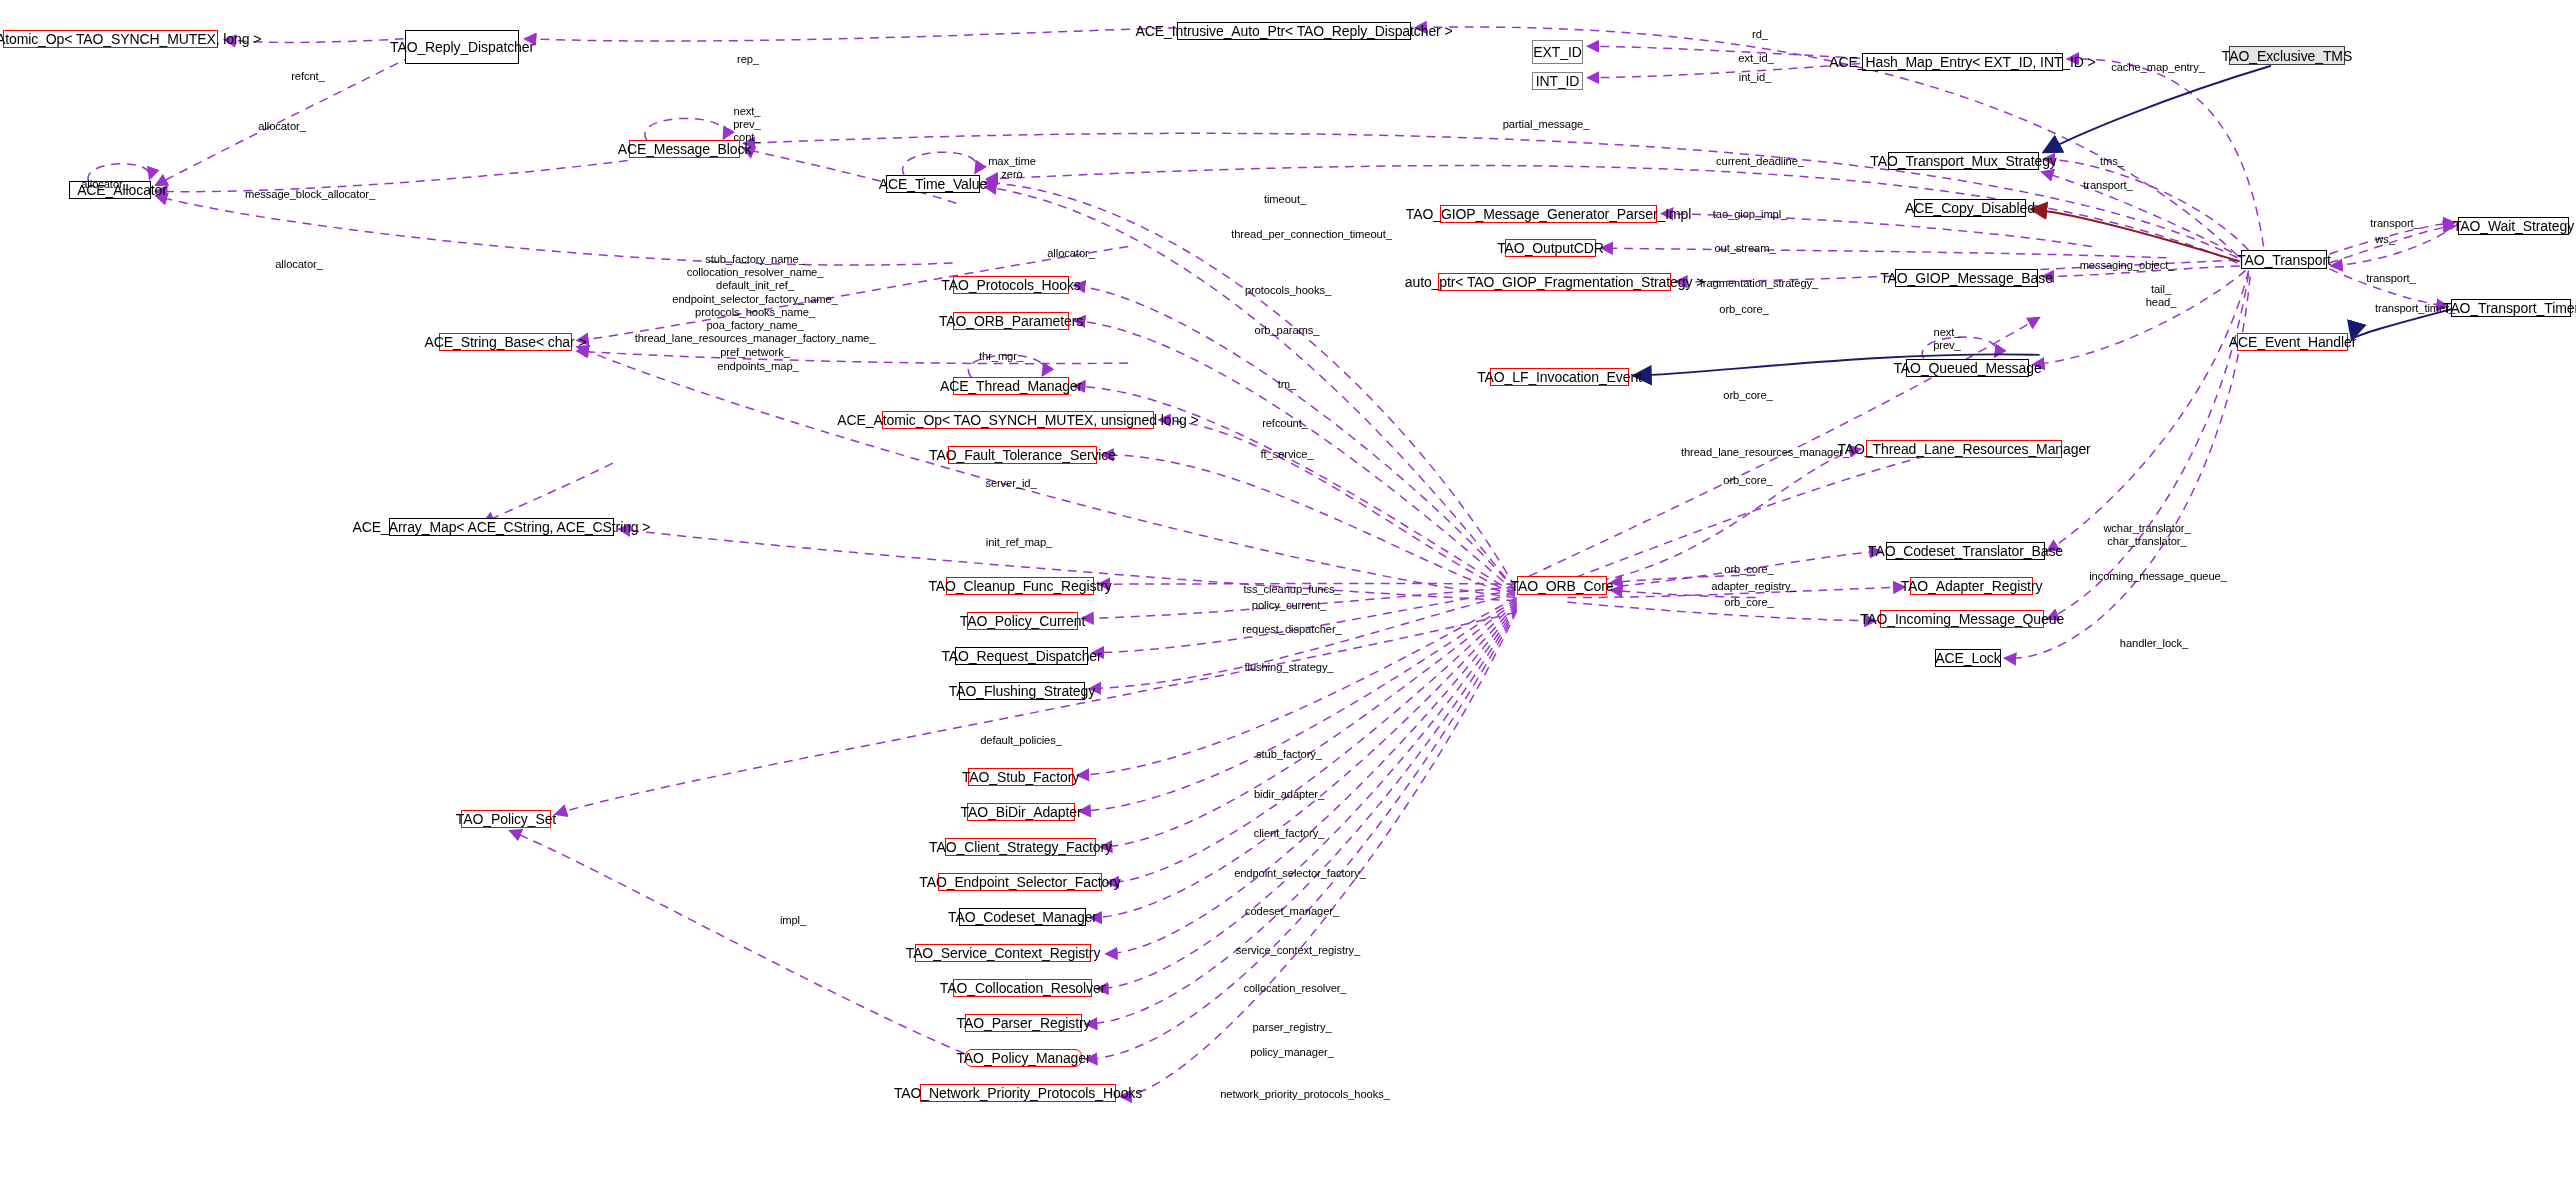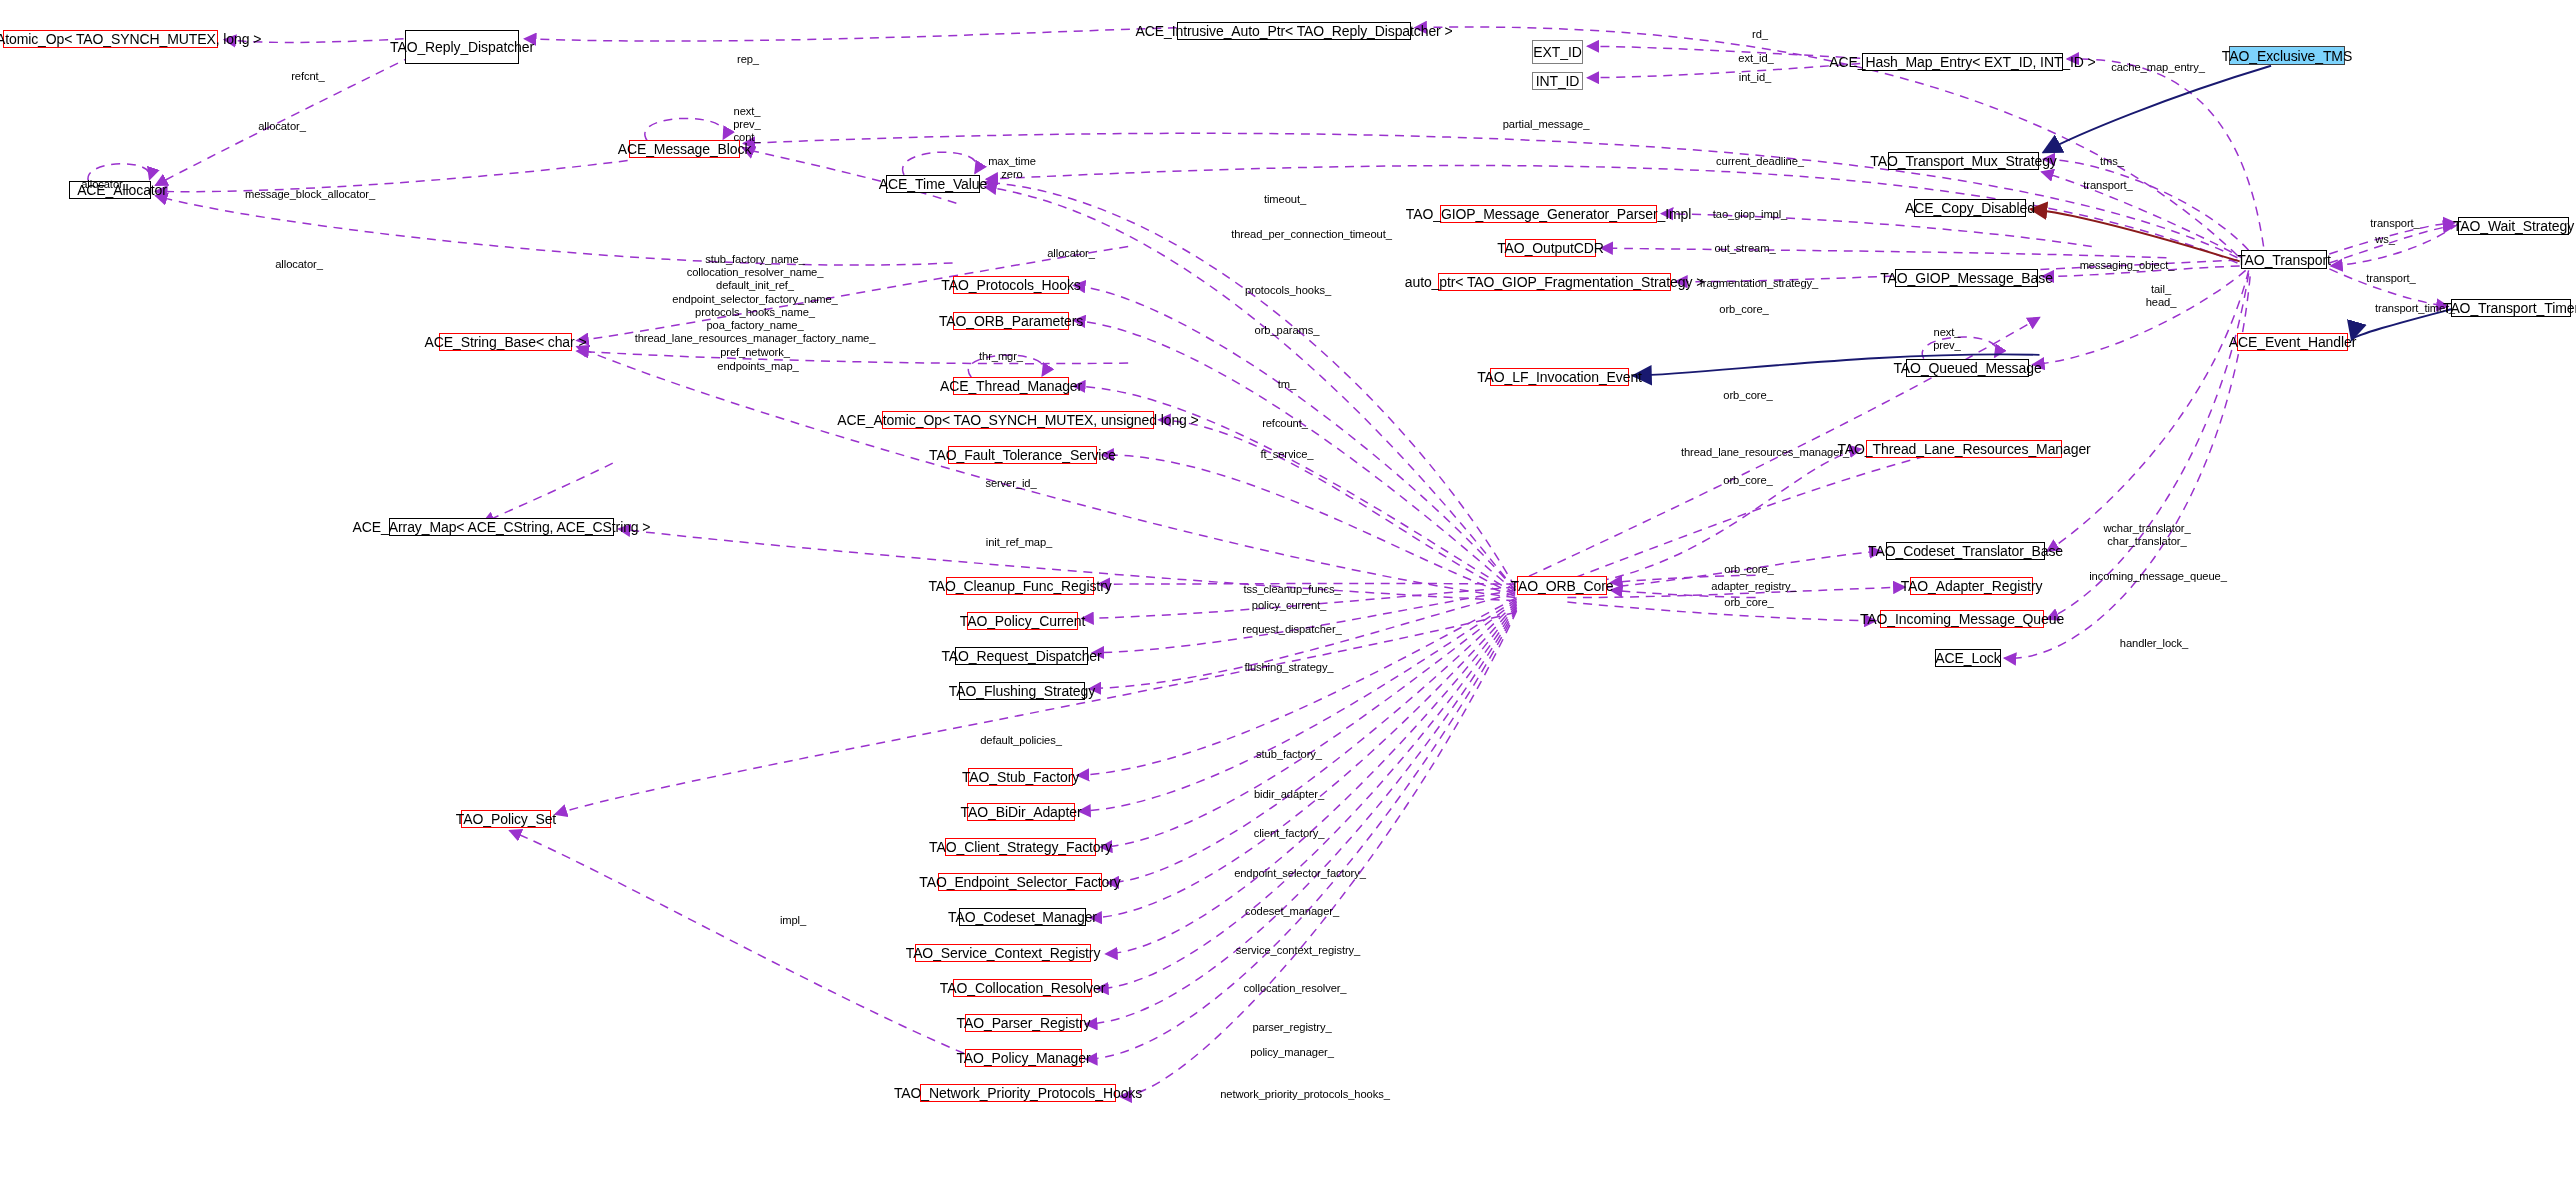--- a/index.html
+++ b/index.html
@@ -32,21 +32,21 @@
     justify-content: center;
     white-space: nowrap;
     font-size: 14px;
     color: #000000;
     line-height: 1;
     padding: 0 6px;
     letter-spacing: -0.1px;
   }
   .node.red { border-color: #ff0000; }
   .node.grey-border { border-color: #808080; }
-  .node.filled { background: #7dd3fc; border-color: #404040; }
+  .node.filled { background: #e5e5e5; border-color: #404040; }
   .edge-label {
     position: absolute;
     font-size: 11.2px;
     color: #000000;
     white-space: nowrap;
     line-height: 1.18;
     text-align: center;
     transform: translateX(-50%);
     letter-spacing: -0.1px;
   }
@@ -260,21 +260,21 @@
       <div class="node" style="left: 955px; top: 647px; width: 133px; height: 18px;">TAO_Request_Dispatcher</div>
       <div class="node" style="left: 959px; top: 682px; width: 126px; height: 18px;">TAO_Flushing_Strategy</div>
       <div class="node red" style="left: 968px; top: 768px; width: 105px; height: 18px;">TAO_Stub_Factory</div>
       <div class="node red" style="left: 967px; top: 803px; width: 108px; height: 18px;">TAO_BiDir_Adapter</div>
       <div class="node red" style="left: 945px; top: 838px; width: 151px; height: 18px;">TAO_Client_Strategy_Factory</div>
       <div class="node red" style="left: 938px; top: 873px; width: 164px; height: 18px;">TAO_Endpoint_Selector_Factory</div>
       <div class="node" style="left: 959px; top: 908px; width: 127px; height: 18px;">TAO_Codeset_Manager</div>
       <div class="node red" style="left: 915px; top: 944px; width: 176px; height: 18px;">TAO_Service_Context_Registry</div>
       <div class="node red" style="left: 953px; top: 979px; width: 139px; height: 18px;">TAO_Collocation_Resolver</div>
       <div class="node red" style="left: 965px; top: 1014px; width: 117px; height: 18px;">TAO_Parser_Registry</div>
-      <div class="node red" style="left: 965px; top: 1049px; width: 117px; height: 18px;">TAO_Policy_Manager</div>
+      <div class="node red" style="left: 965px; top: 1049px; width: 117px; height: 18px; border-radius: 7px;">TAO_Policy_Manager</div>
       <div class="node red" style="left: 920px; top: 1084px; width: 196px; height: 18px;">TAO_Network_Priority_Protocols_Hooks</div>
       <div class="node red" style="left: 461px; top: 810px; width: 90px; height: 18px;">TAO_Policy_Set</div>
     </div>
   <div id="labels">
       <div class="edge-label" style="left: 308px; top: 70px;">refcnt_</div>
       <div class="edge-label" style="left: 748px; top: 53px;">rep_</div>
       <div class="edge-label" style="left: 282px; top: 120px;">allocator_</div>
       <div class="edge-label" style="left: 105px; top: 178px;">allocator_</div>
       <div class="edge-label" style="left: 310px; top: 188px;">message_block_allocator_</div>
       <div class="edge-label" style="left: 299px; top: 258px;">allocator_</div>

